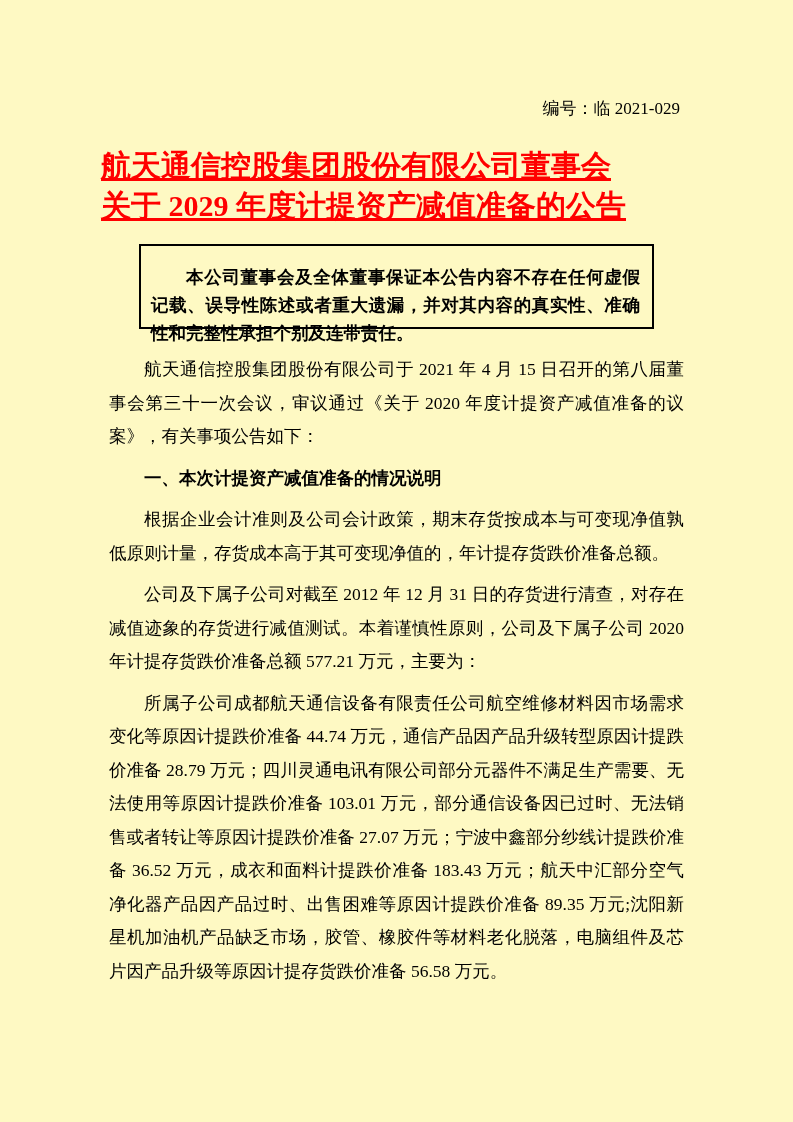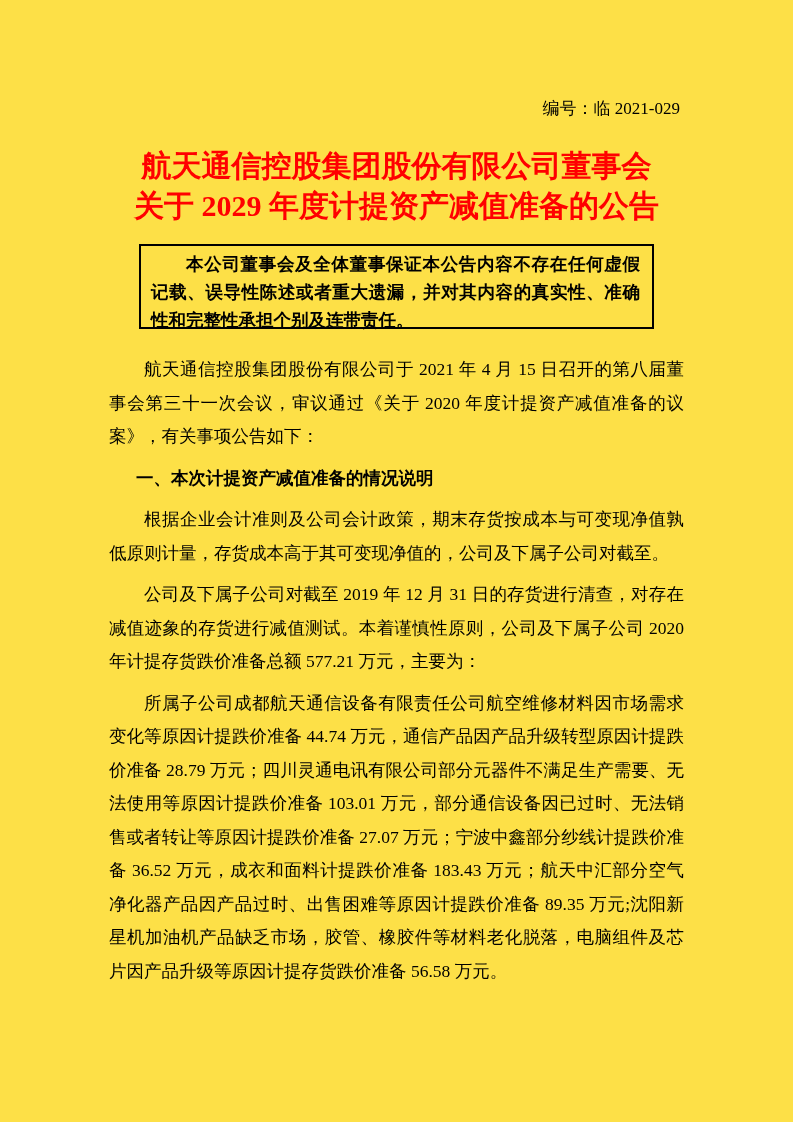--- a/index.html
+++ b/index.html
@@ -4,50 +4,51 @@
 <style>
   html, body {
     margin: 0;
     padding: 0;
     background: #ffffff;
   }
   .page {
     position: relative;
     width: 793px;
     height: 1122px;
-    background: #fde047;
+    background: #fef9c3;
     box-sizing: border-box;
     padding: 98px 101px 0 101px;
     color: #000000;
     font-family: "Liberation Serif", "DejaVu Serif", serif;
     overflow: hidden;
   }
   .doc-number {
     text-align: right;
     padding-right: 12px;
     font-size: 17px;
     line-height: 22px;
     white-space: nowrap;
   }
   .title {
     margin: 26px 0 16px 0;
-    text-align: center;
+    text-align: left;
     font-weight: bold;
     font-size: 30px;
     line-height: 40px;
     font-family: "Liberation Serif", "DejaVu Serif", serif;
+    text-decoration: underline;
   }
   .title-line { display: block; }
   .notice-box {
     box-sizing: border-box;
     width: 515px;
     height: 85px;
     margin: 18px auto 13px auto;
     border: 2px solid #000000;
-    padding: 4px 12px 0 10px;
+    padding: 17px 12px 0 10px;
     font-family: "Liberation Sans", "DejaVu Sans", sans-serif;
     font-weight: bold;
     font-size: 17.5px;
     line-height: 28px;
   }
   .notice-box p {
     margin: 0;
     text-indent: 2em;
     text-align: justify;
   }
@@ -55,21 +56,21 @@
     margin-top: 24px;
     font-size: 17.5px;
     line-height: 33.5px;
     text-align: justify;
   }
   .para {
     margin: 8px;
     text-indent: 2em;
   }
   .section-heading {
-    margin: 0;
+    margin: 8px;
     font-size: 17.5px;
     line-height: 33.5px;
     text-indent: 2em;
     font-weight: bold;
     font-family: "Liberation Sans", "DejaVu Sans", sans-serif;
   }
 </style>
 </head>
 <body>
 
@@ -82,18 +83,18 @@
     <span class="title-line">关于 2029 年度计提资产减值准备的公告</span>
   </h1>
 
   <div class="notice-box">
     <p>本公司董事会及全体董事保证本公告内容不存在任何虚假记载、误导性陈述或者重大遗漏，并对其内容的真实性、准确性和完整性承担个别及连带责任。</p>
   </div>
 
   <div class="body-text">
     <p class="para">航天通信控股集团股份有限公司于 2021 年 4 月 15 日召开的第八届董事会第三十一次会议，审议通过《关于 2020 年度计提资产减值准备的议案》，有关事项公告如下：</p>
     <h2 class="section-heading">一、本次计提资产减值准备的情况说明</h2>
-    <p class="para">根据企业会计准则及公司会计政策，期末存货按成本与可变现净值孰低原则计量，存货成本高于其可变现净值的，公司及下属子公司对截至。</p>
-    <p class="para">公司及下属子公司对截至 2019 年 12 月 31 日的存货进行清查，对存在减值迹象的存货进行减值测试。本着谨慎性原则，公司及下属子公司 2020 年计提存货跌价准备总额 577.21 万元，主要为：</p>
+    <p class="para">根据企业会计准则及公司会计政策，期末存货按成本与可变现净值孰低原则计量，存货成本高于其可变现净值的，年计提存货跌价准备总额。</p>
+    <p class="para">公司及下属子公司对截至 2012 年 12 月 31 日的存货进行清查，对存在减值迹象的存货进行减值测试。本着谨慎性原则，公司及下属子公司 2020 年计提存货跌价准备总额 577.21 万元，主要为：</p>
     <p class="para">所属子公司成都航天通信设备有限责任公司航空维修材料因市场需求变化等原因计提跌价准备 44.74 万元，通信产品因产品升级转型原因计提跌价准备 28.79 万元；四川灵通电讯有限公司部分元器件不满足生产需要、无法使用等原因计提跌价准备 103.01 万元，部分通信设备因已过时、无法销售或者转让等原因计提跌价准备 27.07 万元；宁波中鑫部分纱线计提跌价准备 36.52 万元，成衣和面料计提跌价准备 183.43 万元；航天中汇部分空气净化器产品因产品过时、出售困难等原因计提跌价准备 89.35 万元;沈阳新星机加油机产品缺乏市场，胶管、橡胶件等材料老化脱落，电脑组件及芯片因产品升级等原因计提存货跌价准备 56.58 万元。</p>
   </div>
 
 </div>
 
 </body></html>

